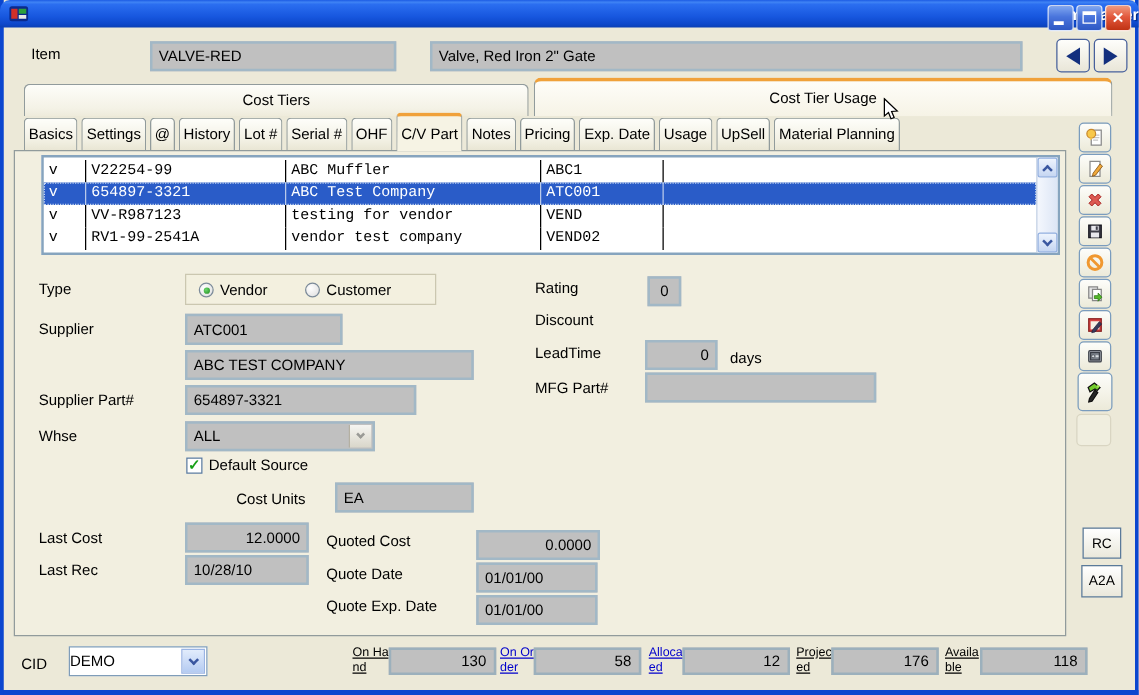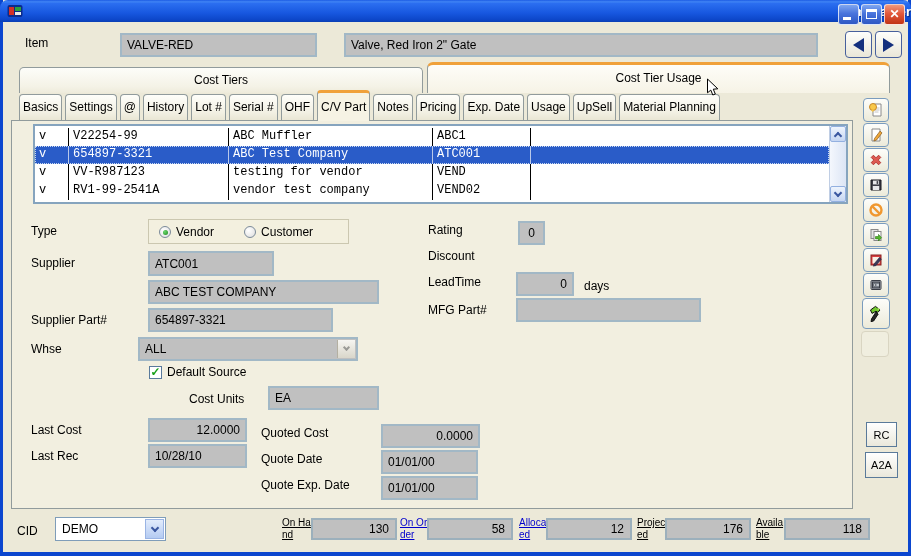--- a/index.html
+++ b/index.html
@@ -85,21 +85,21 @@
   .side-btn.ghost { border-color:#d9d5c2; background:#f0eedf; height:26px; width:28px; left:858px; }
   .txt-btn { position:absolute; border:1px solid #5a7a9a; border-radius:0; background:linear-gradient(180deg,#ffffff,#eae8db);
     font-size:11px; color:#000; display:flex; align-items:center; justify-content:center; z-index:5; }
 
   
   .ffld { position:absolute; top:518px; width:86px; height:22px; background:#c0c0c0; border:2px solid #9cb0bc;
     font-size:12px; display:flex; align-items:center; justify-content:flex-end; padding-right:6px; }
   .flbl { position:absolute; top:517px; width:32px; font-size:10px; line-height:1.15; color:#000; word-break:break-all;text-decoration:underline; }
   .flink { color:#0000cc; text-decoration:underline; cursor:pointer; }
   .cid-combo { position:absolute; left:52px; top:517px; width:111px; height:24px; background:#fff; border:1px solid #7f9db9;
-    font-size:12px; display:flex; align-items:center; padding-left:6px; }
+    font-size:12px; display:flex; align-items:center; }
   .cid-arrow { position:absolute; right:1px; top:1px; bottom:1px; width:19px;
     background:linear-gradient(180deg,#e2ecfc,#b4cbf2); border:1px solid #9ab4e4; display:flex; align-items:center; justify-content:center; }
 
   .cursor { position:absolute; left:703px; top:78px; z-index:50; }
 </style>
 </head>
 <body>
 
 <div class="win">
 
@@ -208,21 +208,21 @@
   </div>
 
   <div class="lbl" style="left:28px; top:256px; z-index:5;">Supplier</div>
   <div class="fld" style="left:145px; top:251px; width:126px; height:25px; z-index:5;">ATC001</div>
   <div class="fld" style="left:145px; top:280px; width:231px; height:24px; z-index:5;">ABC TEST COMPANY</div>
 
   <div class="lbl" style="left:28px; top:313px; z-index:5;">Supplier Part#</div>
   <div class="fld" style="left:145px; top:308px; width:185px; height:24px; z-index:5;">654897-3321</div>
 
   <div class="lbl" style="left:28px; top:342px; z-index:5;">Whse</div>
-  <div class="fld" style="left:135px; top:337px; width:220px; height:24px; z-index:5;">
+  <div class="fld" style="left:145px; top:337px; width:152px; height:24px; z-index:5;">
     <span>ALL</span>
     <span class="combo-arrow">
         <span class="chev down gray"></span>
       </span>
   </div>
 
   <div class="cbox">
     <span class="cb">✓</span>
     <span>Default Source</span>
   </div>

